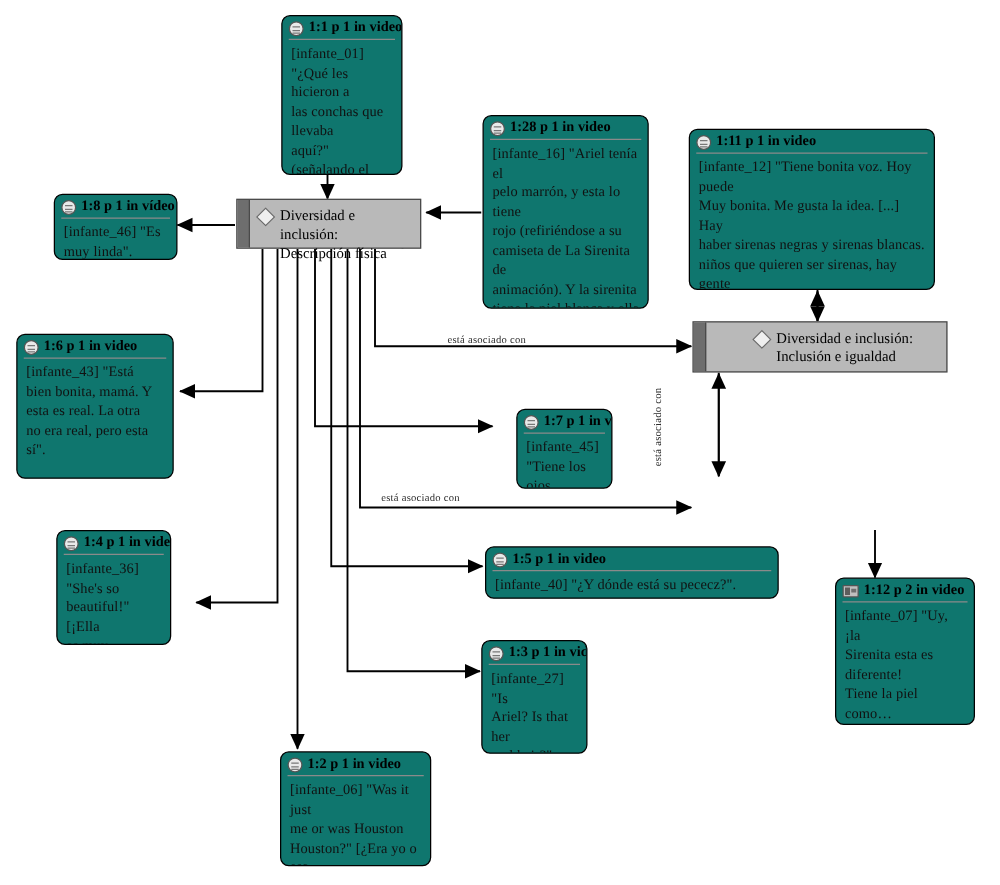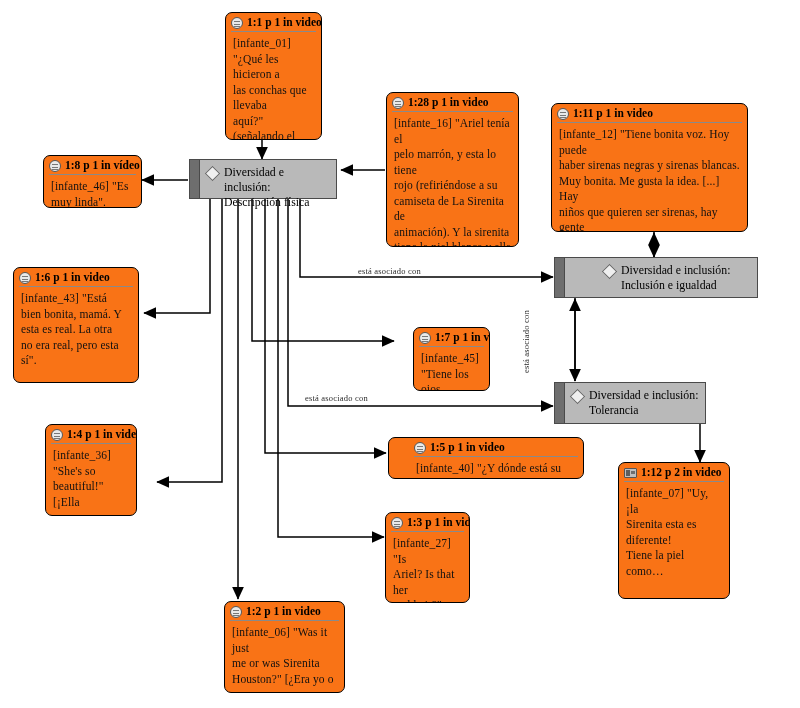--- a/index.html
+++ b/index.html
@@ -7,21 +7,21 @@
     font-family:"Liberation Serif", serif;
     width:800px;height:708px;position:relative;overflow:hidden;
     -webkit-font-smoothing:none;
   }
   #canvas{position:absolute;left:0;top:0;width:800px;height:708px;}
   svg#edges{position:absolute;left:0;top:0;width:800px;height:708px;}
 
   
   .qnode{
     position:absolute;
-    background:#f97316;
+    background:#0f766e;
     border:1.4px solid #000000;
     border-radius:7px;
     box-sizing:border-box;
     overflow:hidden;
   }
   .qhead{
     display:flex;align-items:center;
     gap:4px;
     padding:3px 5px 1px 5px;
     font-weight:bold;
@@ -158,27 +158,20 @@
   </div>
 
   <div class="cnode" style="left:554px;top:257px;width:204px;height:41px;gap:32px;">
     <div class="gutter"></div>
     <div class="cbody">
       <span class="diamond"></span>
       <span class="clabel">Diversidad e inclusión: Inclusión e igualdad</span>
     </div>
   </div>
 
-  <div class="cnode" style="left:554px;top:382px;width:152px;height:42px;">
-    <div class="gutter"></div>
-    <div class="cbody">
-      <span class="diamond"></span>
-      <span class="clabel">Diversidad e inclusión: Tolerancia</span>
-    </div>
-  </div>
 
   <div class="qnode" style="left:225px;top:12px;width:97px;height:128px;">
     <div class="qhead">
       <span class="doc-icon"></span>
       <span>1:1 p 1 in video</span>
     </div>
     <div class="qrule"></div>
     <div class="qbody">
       <span class="ln">[infante_01]</span>
       <span class="ln">"¿Qué les hicieron a</span>
@@ -207,22 +200,22 @@
   </div>
 
   <div class="qnode" style="left:551px;top:103px;width:197px;height:129px;">
     <div class="qhead">
       <span class="doc-icon"></span>
       <span>1:11 p 1 in video</span>
     </div>
     <div class="qrule"></div>
     <div class="qbody">
       <span class="ln">[infante_12] "Tiene bonita voz. Hoy puede</span>
+      <span class="ln">Muy   bonita. Me gusta la idea. [...] Hay</span>
       <span class="ln">haber sirenas negras y sirenas blancas.</span>
-      <span class="ln">Muy   bonita. Me gusta la idea. [...] Hay</span>
       <span class="ln">niños que   quieren ser sirenas, hay gente</span>
 
     </div>
   </div>
 
   <div class="qnode" style="left:43px;top:155px;width:99px;height:53px;">
     <div class="qhead">
       <span class="doc-icon"></span>
       <span>1:8 p 1 in vídeo</span>
     </div>
@@ -269,32 +262,32 @@
     <div class="qrule"></div>
     <div class="qbody">
       <span class="ln">[infante_36]</span>
       <span class="ln">"She's so</span>
       <span class="ln">beautiful!" [¡Ella</span>
       <span class="ln">es muy</span>
 
     </div>
   </div>
 
-  <div class="qnode" style="left:388px;top:437px;width:196px;height:42px;padding-left:20px;">
+  <div class="qnode" style="left:388px;top:437px;width:235px;height:42px;">
     <div class="qhead">
       <span class="doc-icon"></span>
       <span>1:5 p 1 in video</span>
     </div>
     <div class="qrule"></div>
     <div class="qbody">
       <span class="ln">[infante_40] "¿Y dónde está su pececz?".</span>
     </div>
   </div>
 
-  <div class="qnode" style="left:618px;top:462px;width:112px;height:137px;">
+  <div class="qnode" style="left:668px;top:462px;width:112px;height:118px;">
     <div class="qhead">
       <span class="vid-icon"></span>
       <span>1:12 p 2 in video</span>
     </div>
     <div class="qrule"></div>
     <div class="qbody">
       <span class="ln">[infante_07] "Uy, ¡la</span>
       <span class="ln">Sirenita esta es</span>
       <span class="ln">diferente!</span>
       <span class="ln">Tiene la piel como…</span>
@@ -317,19 +310,19 @@
   </div>
 
   <div class="qnode" style="left:224px;top:601px;width:121px;height:92px;">
     <div class="qhead">
       <span class="doc-icon"></span>
       <span>1:2 p 1 in video</span>
     </div>
     <div class="qrule"></div>
     <div class="qbody">
       <span class="ln">[infante_06] "Was it just</span>
-      <span class="ln">me or was Sirenita</span>
+      <span class="ln">me or was Houston</span>
       <span class="ln">Houston?" [¿Era yo o esa</span>
 
     </div>
   </div>
 
 </div>
 
 </body></html>

